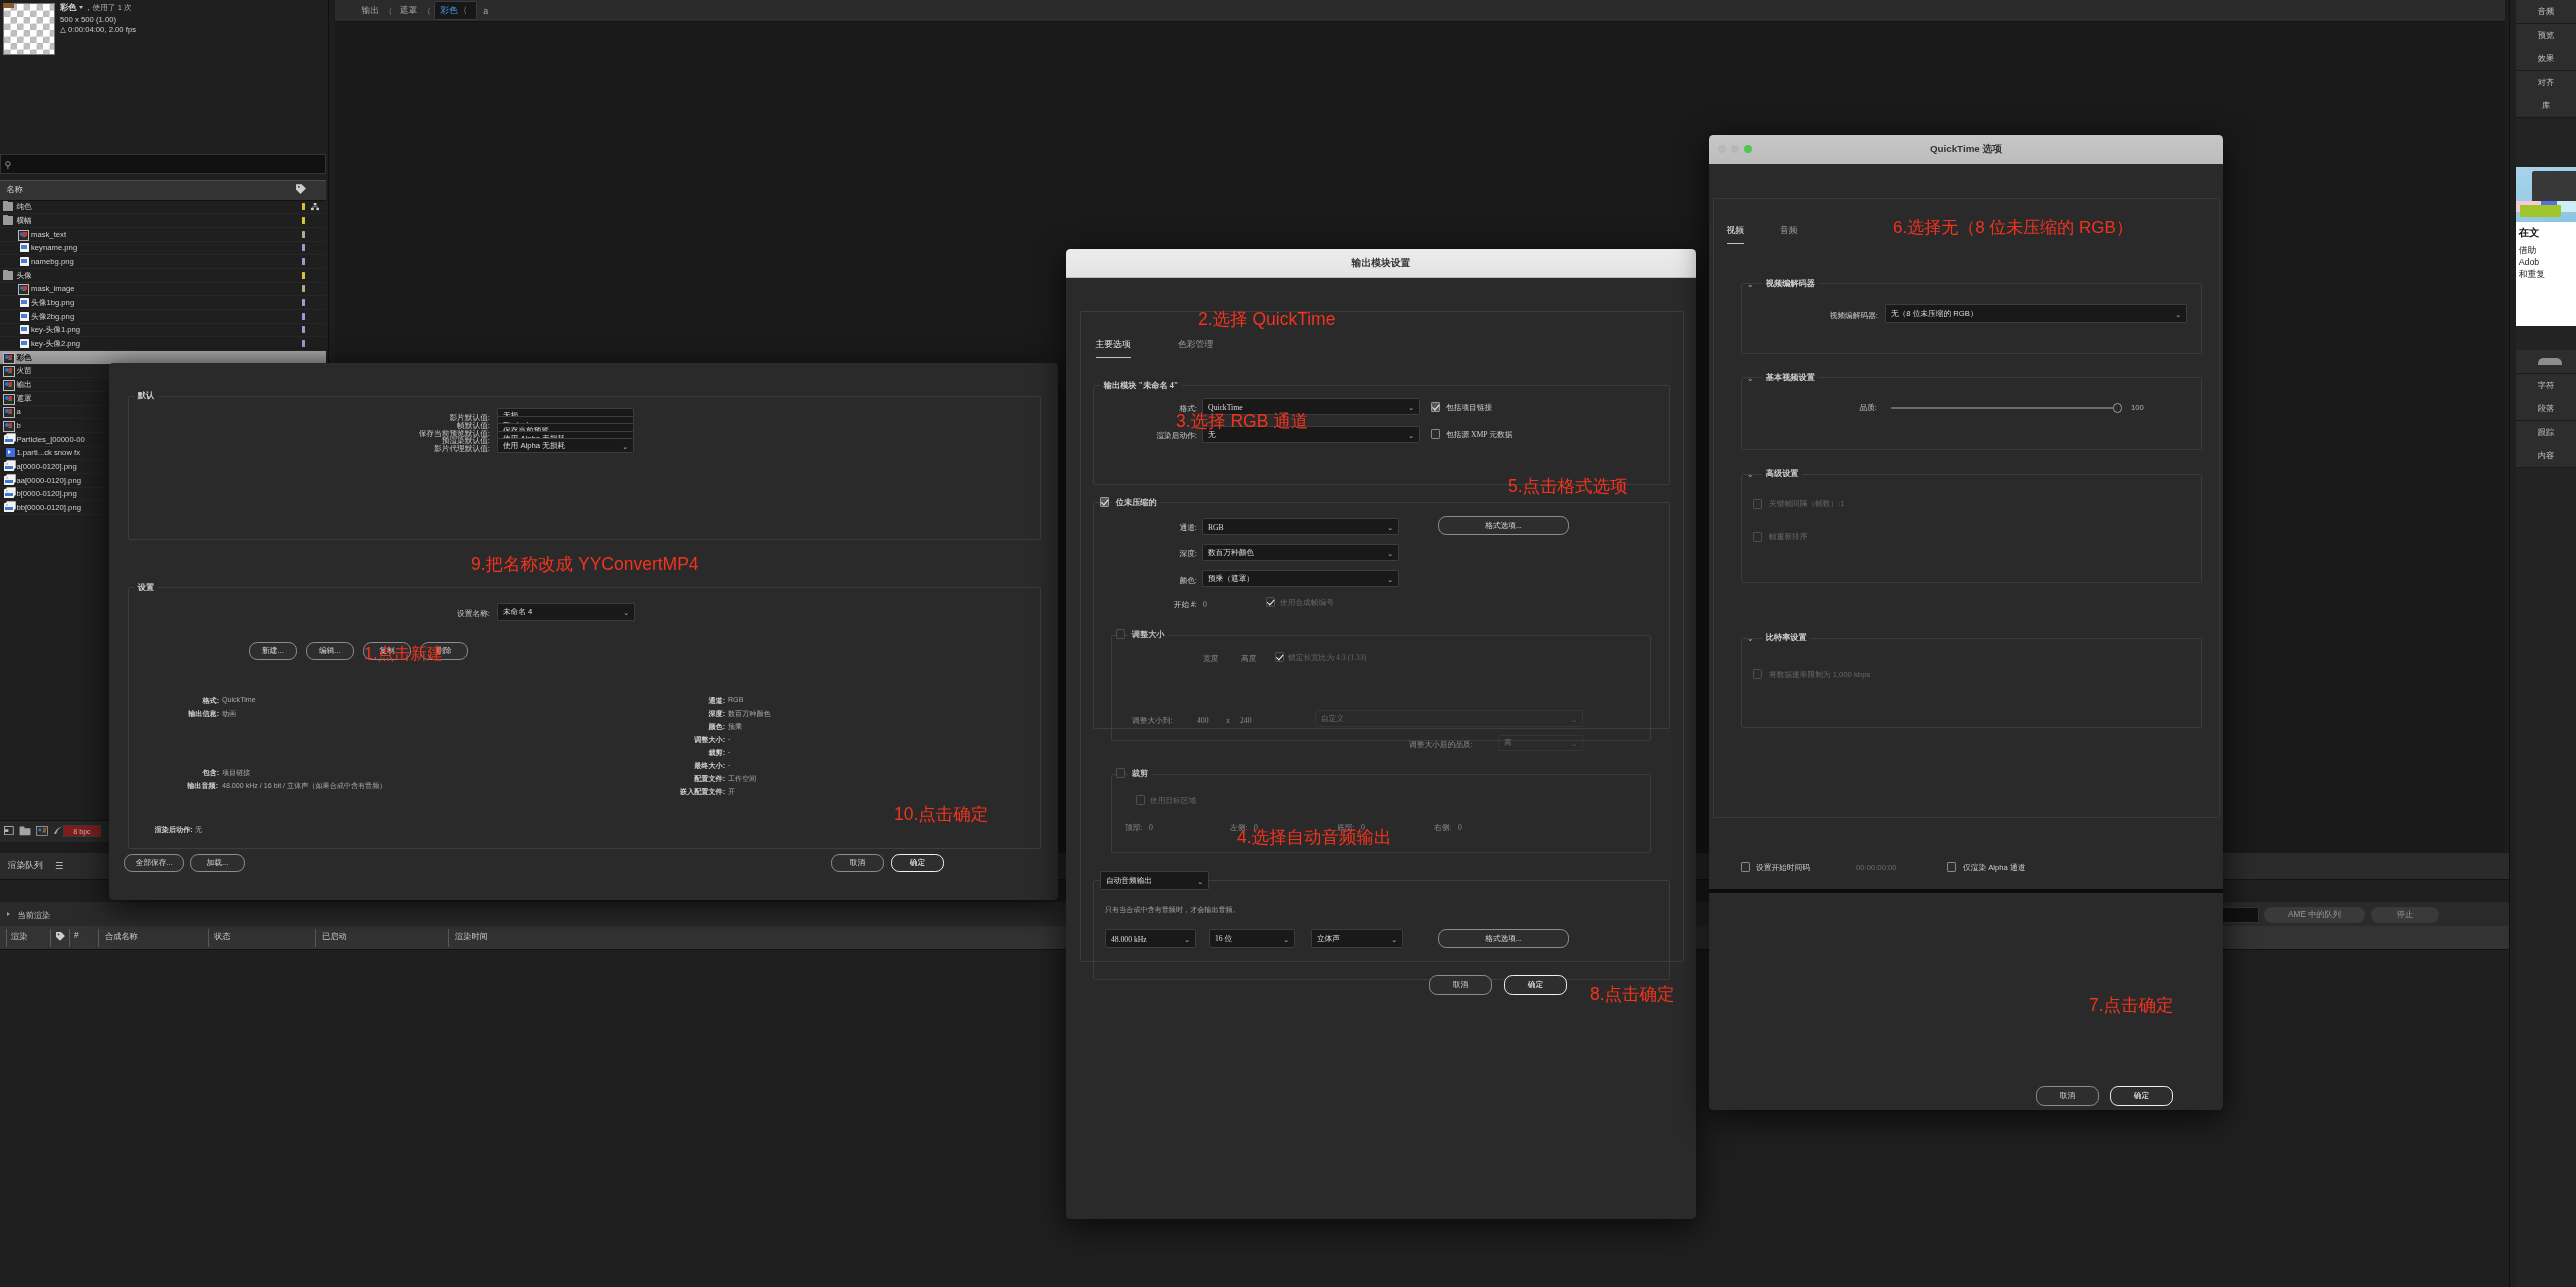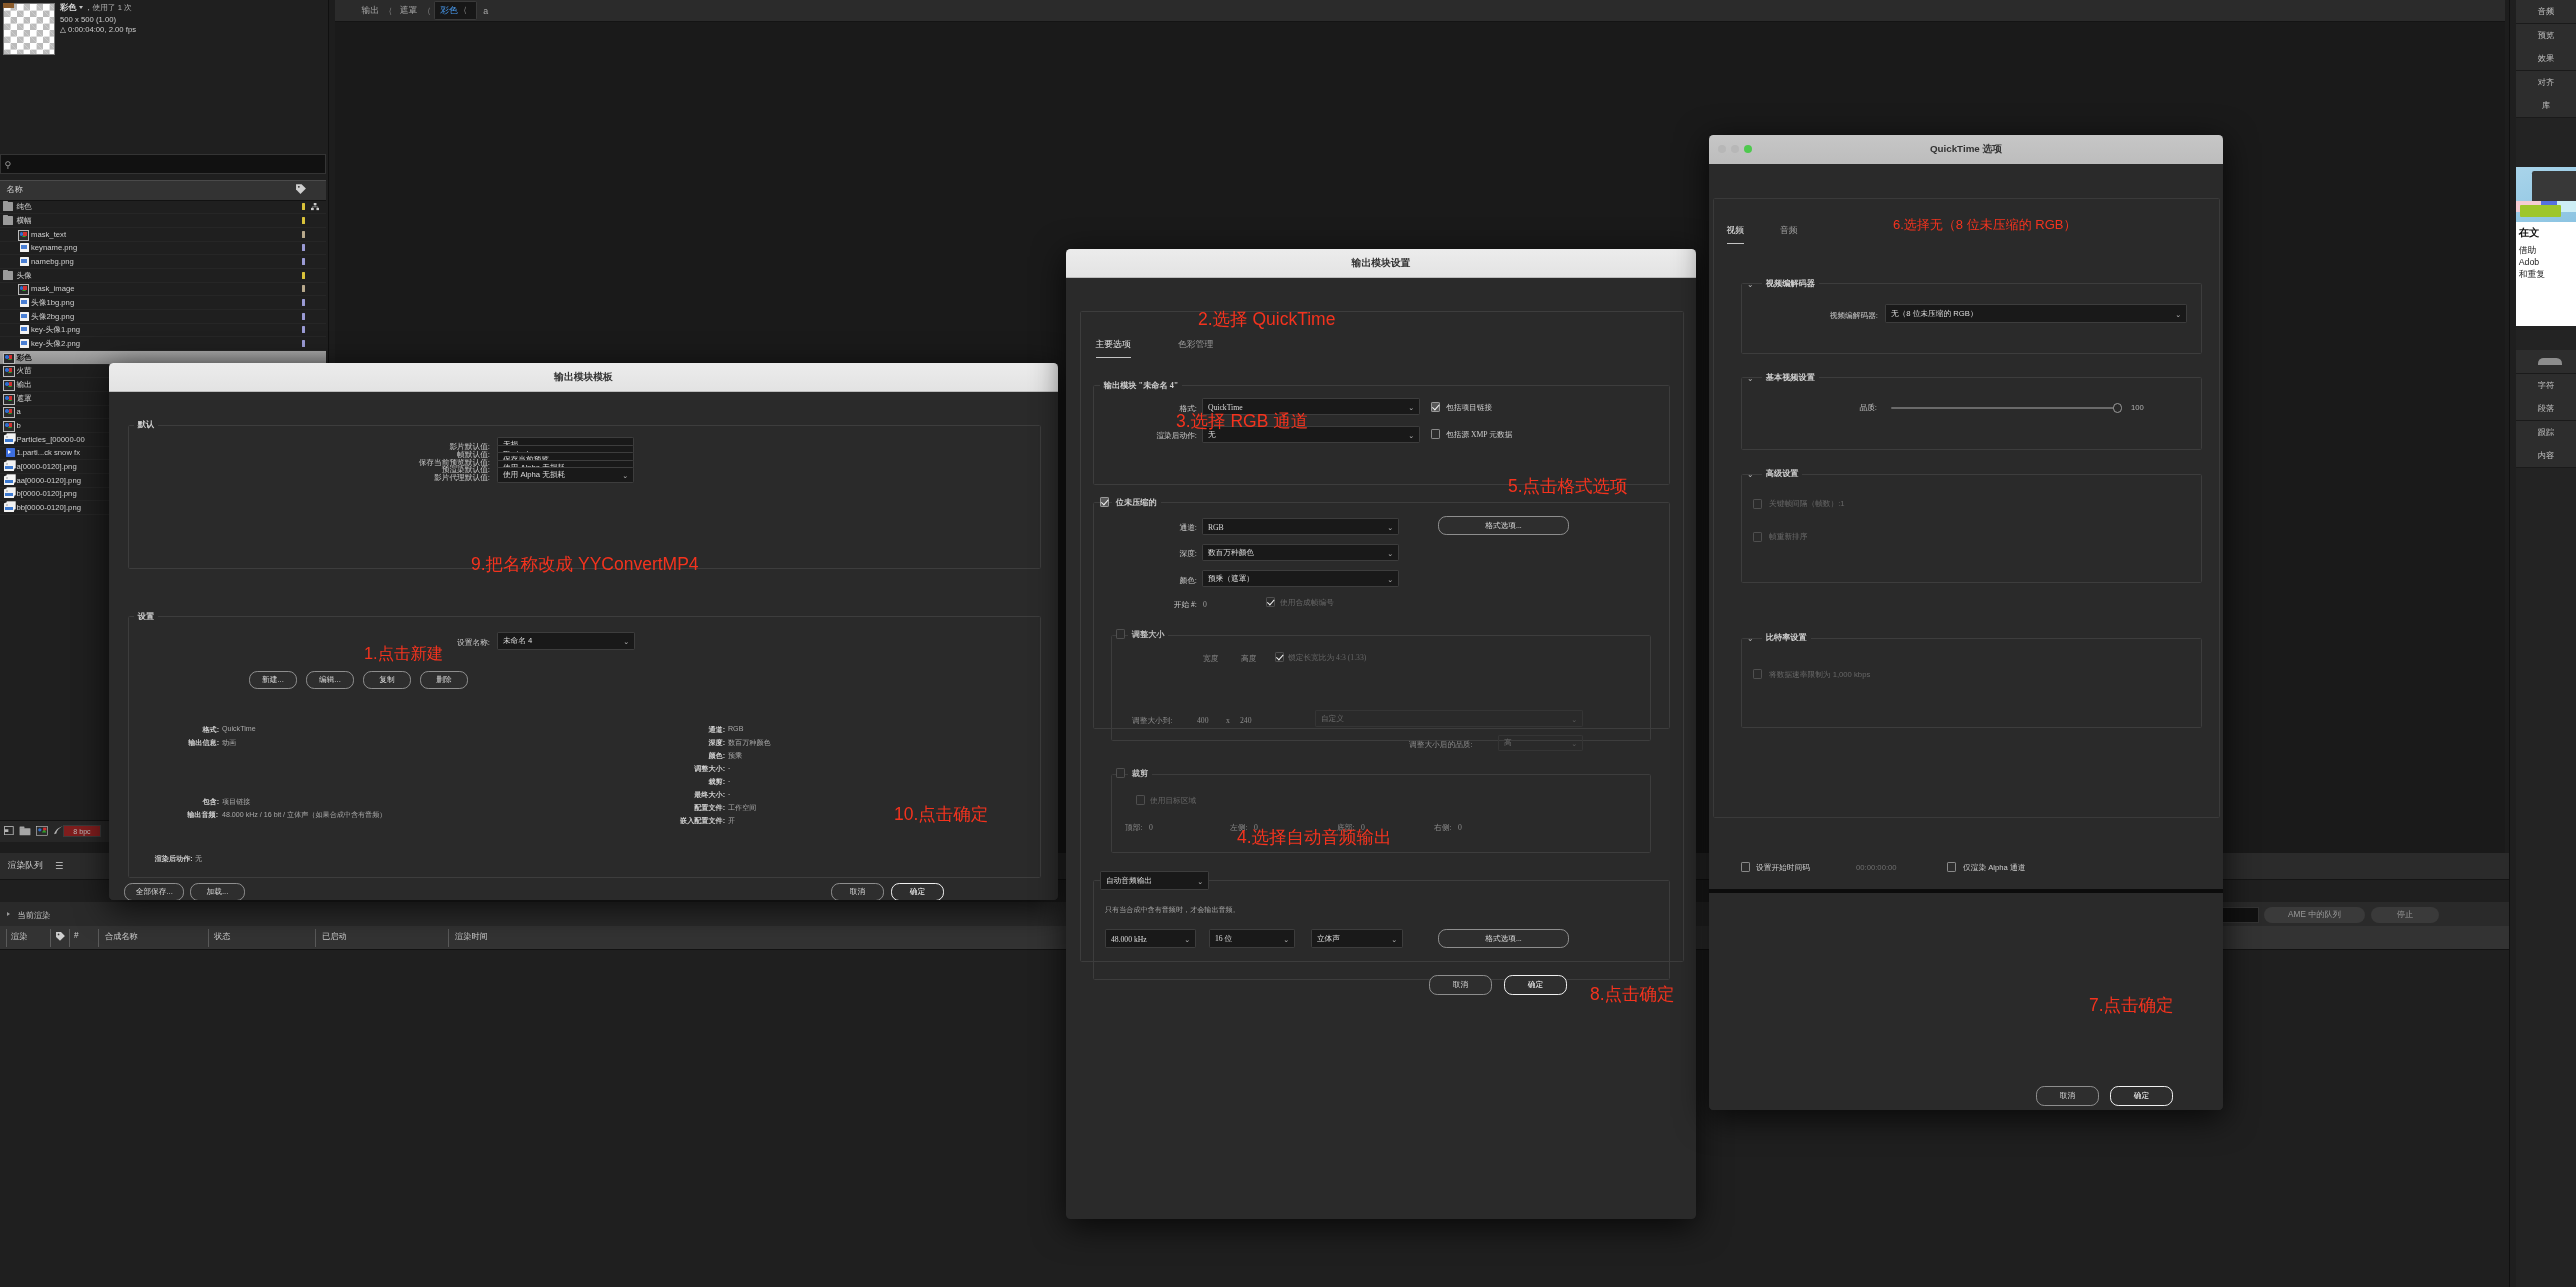--- a/index.html
+++ b/index.html
@@ -434,23 +434,20 @@
 </div>
 <div class="abs" id="rail-cloud">
     <div id="cloud-shape"></div>
   </div>
 <div class="rail-item" style="top:374px;">字符</div>
 <div class="rail-item" style="top:397px;">段落</div>
 <div class="rail-item" style="top:421px;">跟踪</div>
 <div class="rail-item" style="top:444px;">内容</div>
 
 <div class="dialog" id="dlg-template" style="left:109px;top:335px;width:949px;height:537px;">
-  <div class="titlebar">
-    <div class="ttl">输出模块模板</div>
-  </div>
   <div class="dlg-body" style="height:509px;">
 
     <div class="group" style="left:18.6px;top:33px;width:911px;height:142px;"></div>
     <div class="group-label" style="left:25px;top:27px;">默认</div>
 
     <div class="lbl r" style="left:241px;top:50px;width:140px;">影片默认值:</div>
     <div class="sel" style="left:388px;top:45px;width:137px;height:15.3px;">
       <span class="v">无损</span>
         <span class="chev">⌄</span>
     </div>
@@ -702,19 +699,19 @@
     <div class="btn primary" style="left:401px;top:922px;width:63px;height:19.7px;line-height:17.5px;">确定</div>
   </div>
 </div>
 
 <div id="annotation-layer">
     <div class="note" style="left: 364px; top: 643px; font-size: 16.4px; color: rgb(244, 51, 30);">1.点击新建</div>
     <div class="note" style="left: 1198px; top: 307px; font-size: 17.5px; color: rgb(244, 51, 30);">2.选择 QuickTime</div>
     <div class="note" style="left: 1176px; top: 409px; font-size: 17.5px; color: rgb(244, 51, 30);">3.选择 RGB 通道</div>
     <div class="note" style="left: 1237px; top: 825px; font-size: 17.5px; color: rgb(244, 51, 30);">4.选择自动音频输出</div>
     <div class="note" style="left: 1508px; top: 474px; font-size: 17.5px; color: rgb(244, 51, 30);">5.点击格式选项</div>
-    <div class="note" style="left: 1893px; top: 216px; font-size: 13px; color: rgb(244, 51, 30);">6.选择无（8 位未压缩的 RGB）</div>
+    <div class="note" style="left: 1893px; top: 216px; font-size: 17px; color: rgb(244, 51, 30);">6.选择无（8 位未压缩的 RGB）</div>
     <div class="note" style="left: 2089px; top: 993px; font-size: 17.5px; color: rgb(244, 51, 30);">7.点击确定</div>
     <div class="note" style="left: 1590px; top: 982px; font-size: 17.5px; color: rgb(244, 51, 30);">8.点击确定</div>
     <div class="note" style="left: 471px; top: 552px; font-size: 17.5px; color: rgb(244, 51, 30);">9.把名称改成 YYConvertMP4</div>
     <div class="note" style="left: 894px; top: 802px; font-size: 17.5px; color: rgb(244, 51, 30);">10.点击确定</div>
   </div>
 
 
 </body></html>

